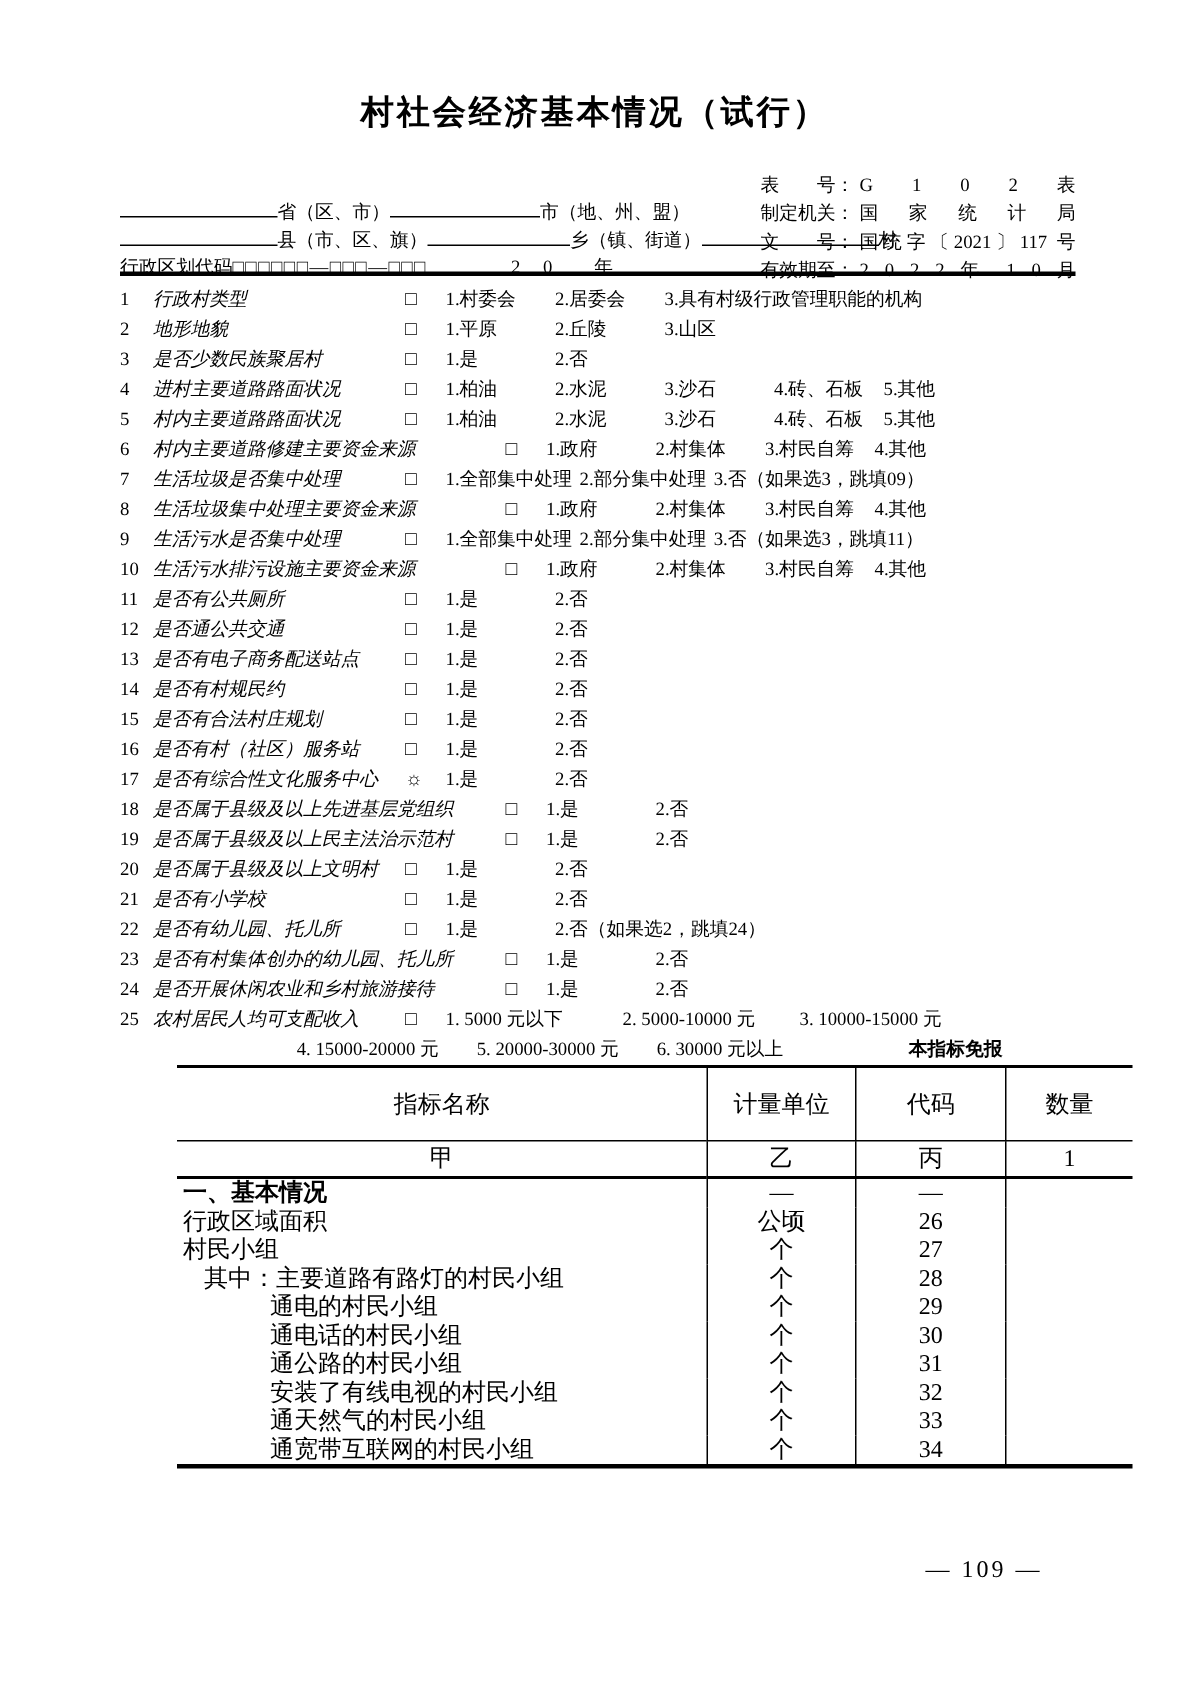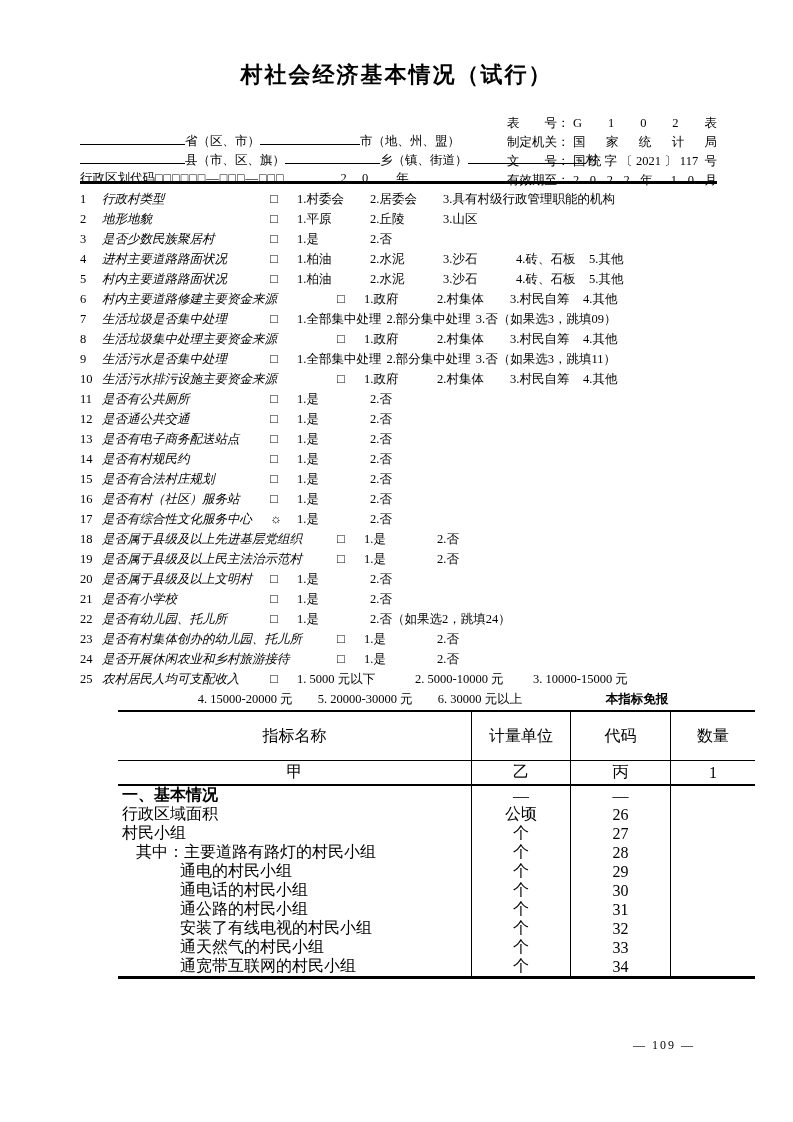--- a/index.html
+++ b/index.html
@@ -38,21 +38,21 @@
              grid-template-columns:353px 99px 100px 85px;
              border-top:2px solid #000;border-bottom:3px solid #000;font-size:16px;margin-left:38px;}
   .cell{display:flex;align-items:center;box-sizing:border-box;}
   .bL{border-left:1px solid #000;}
   .hd{height:49px;justify-content:center;border-bottom:1px solid #000;}
   .sh{height:25px;justify-content:center;border-bottom:2px solid #000;}
   .dc{height:19px;justify-content:center;}
   .dn{height:19px;justify-content:flex-start;}
   .i0{padding-left:4px}.i1{padding-left:18px}.i2{padding-left:62px}
   .bold{font-weight:bold;}
-  .pageno{position:absolute;top:1038px;right:98px;font-size:12px;letter-spacing:2px;}
+  .pageno{position:absolute;top:1038px;right:98px;font-size:16px;letter-spacing:2px;}
 </style>
 </head>
 <body>
 
 <div class="page">
 
   <h1 class="title">村社会经济基本情况（试行）</h1>
 
   <div class="header">
     <div class="addr">

